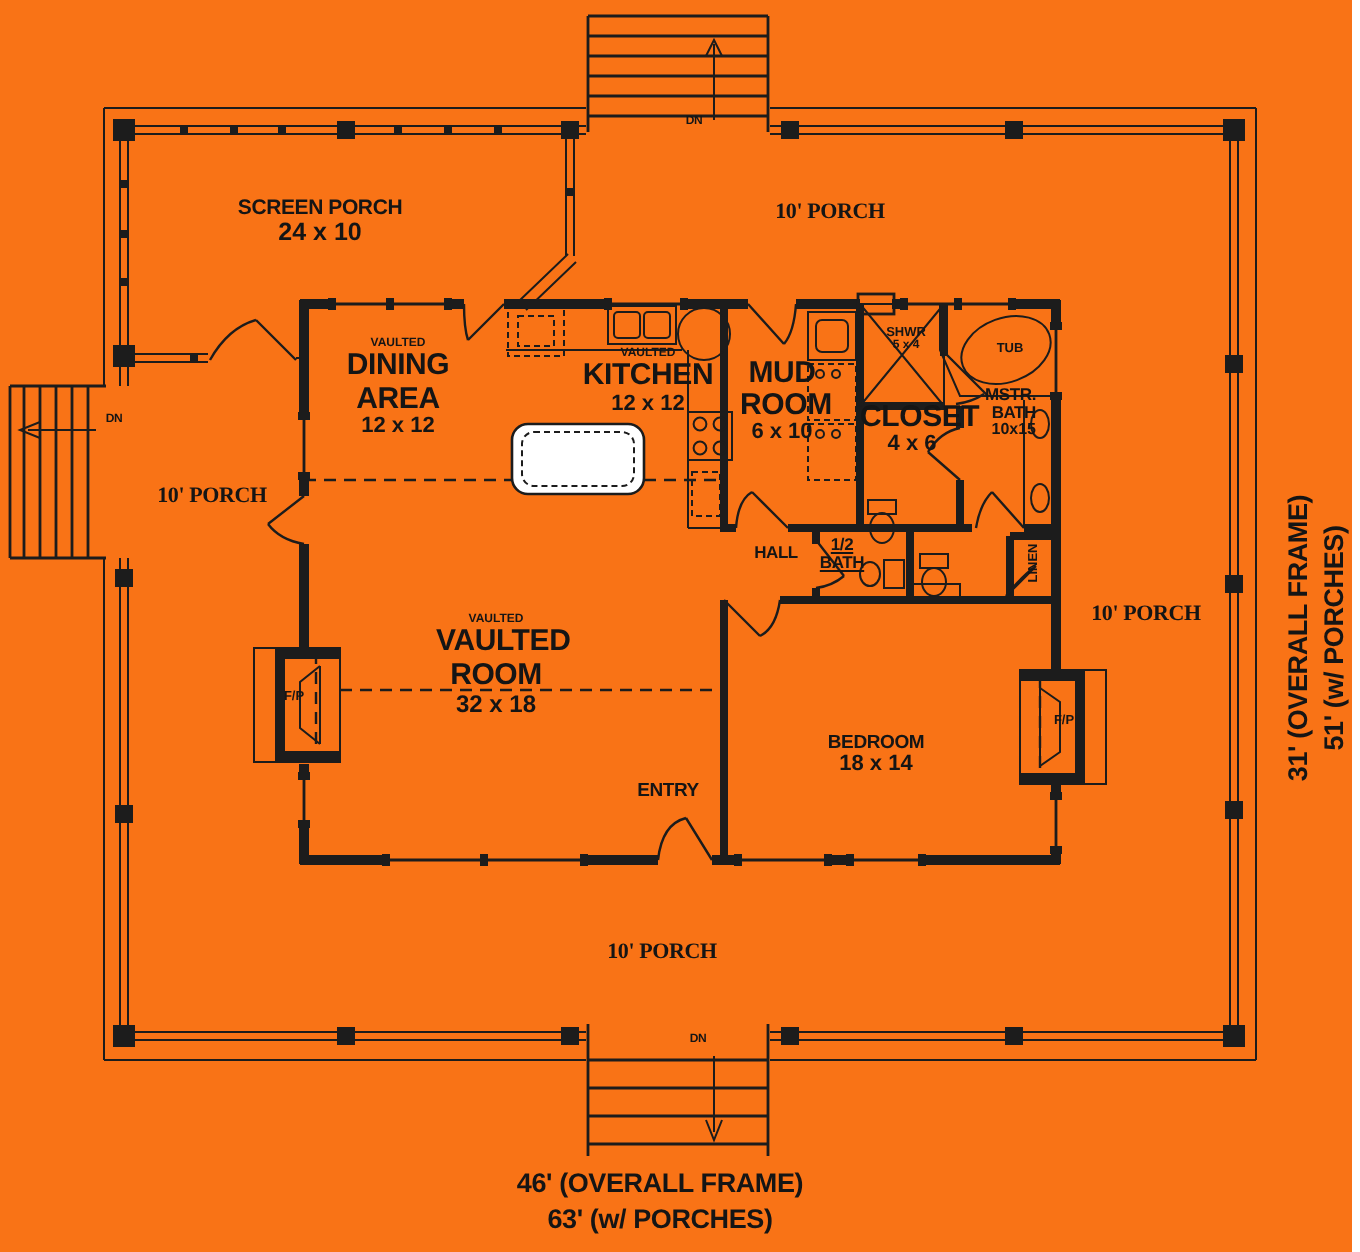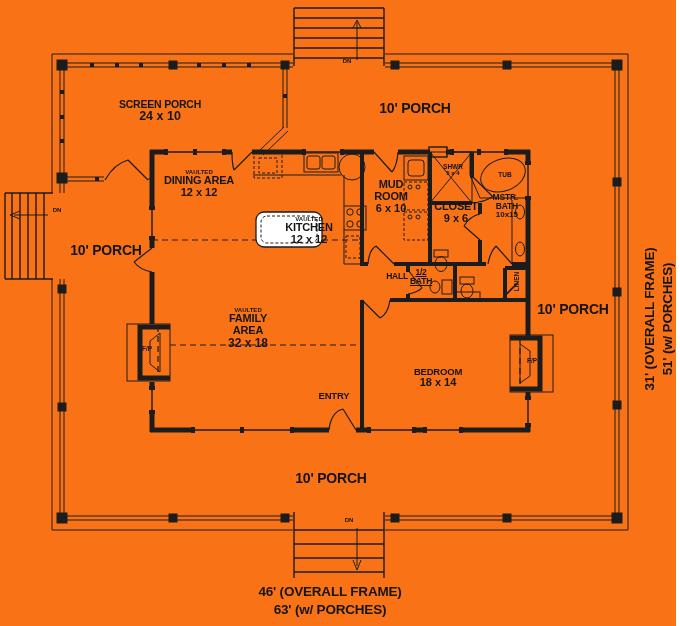--- a/index.html
+++ b/index.html
@@ -2,25 +2,25 @@
 <html><head>
 <meta charset="utf-8">
 <style>
   html,body{margin:0;padding:0;background:#fff;}
   .plan{position:relative;width:676px;height:626px;background:#f97316;overflow:hidden;
         font-family:"Liberation Sans",sans-serif;color:#151515;}
   .plan svg{position:absolute;left:0;top:0;}
   .lbl{position:absolute;transform:translateX(-50%);text-align:center;line-height:1.08;
        font-weight:bold;color:#151515;white-space:normal;}
   .lbl .pre{display:block;font-size:6px;letter-spacing:0px;}
-  .lbl .nm{display:block;font-size:11px;letter-spacing:-0.2px;}
+  .lbl .nm{display:block;font-size:15px;letter-spacing:-0.2px;}
   .lbl .sz{display:block;font-size:11px;}
   .lbl-screen .nm{font-size:10.5px;}
   .lbl-screen .sz{font-size:12.5px;}
-  .lbl-porch .nm{font-size:14px;}
+  .lbl-porch .nm{font-size:11px;font-family:Liberation Serif, serif;}
   .lbl-bed .nm{font-size:9.5px;}
   .lbl-entry .nm{font-size:9.5px;}
   .lbl-tiny .nm{font-size:6.5px;letter-spacing:0;}
   .lbl-tiny .sz{font-size:6px;}
   .lbl-small .nm{font-size:8.5px;}
   .lbl-mbath .nm{font-size:8.5px;}
   .lbl-mbath .sz{font-size:8px;}
   .lbl-dn .nm{font-size:6px;}
   .lbl-fam .sz{font-size:12px;}
   .rot{transform:rotate(-90deg);transform-origin:center;}
@@ -274,21 +274,21 @@
 <div class="lbl lbl-porch" style="left:331px;top:471px;width:90px;">
   <span class="nm">10' PORCH</span>
 </div>
 
 <div class="lbl" style="left:199px;top:169px;width:86px;">
   <span class="pre">VAULTED</span>
   <span class="nm">DINING AREA</span>
   <span class="sz">12 x 12</span>
 </div>
 
-<div class="lbl" style="left:309px;top:174px;width:70px;margin-top:42px;">
+<div class="lbl" style="left:324px;top:174px;width:70px;">
   <span class="pre">VAULTED</span>
   <span class="nm">KITCHEN</span>
   <span class="sz">12 x 12</span>
 </div>
 
 <div class="lbl" style="left:391px;top:179px;width:42px;">
   <span class="nm">MUD ROOM</span>
   <span class="sz">6 x 10</span>
 </div>
 
@@ -296,43 +296,43 @@
   <span class="nm">SHWR</span>
   <span class="sz">5 x 4</span>
 </div>
 
 <div class="lbl lbl-tiny" style="left:505px;top:171px;width:30px;">
   <span class="nm">TUB</span>
 </div>
 
 <div class="lbl" style="left:456px;top:201px;width:52px;">
   <span class="nm">CLOSET</span>
-  <span class="sz">9 x 6</span>
+  <span class="sz">4 x 6</span>
 </div>
 
 <div class="lbl lbl-mbath" style="left:496px;top:193px;width:44px;text-align:right;">
   <span class="nm">MSTR. BATH</span>
   <span class="sz">10x15</span>
 </div>
 
-<div class="lbl lbl-small" style="left:388px;top:272px;width:40px;text-align:right;">
+<div class="lbl lbl-small" style="left:388px;top:272px;width:40px;">
   <span class="nm">HALL</span>
 </div>
 
 <div class="lbl lbl-small" style="left:421px;top:268px;width:34px;text-decoration:underline;">
   <span class="nm">1/2 BATH</span>
 </div>
 
 <div class="lbl lbl-tiny rot" style="left:517px;top:278px;width:30px;transform:translateX(-50%) rotate(-90deg);">
   <span class="nm">LINEN</span>
 </div>
 
 <div class="lbl lbl-fam" style="left:248px;top:307px;width:60px;">
   <span class="pre">VAULTED</span>
-  <span class="nm">FAMILY AREA</span>
+  <span class="nm">VAULTED ROOM</span>
   <span class="sz">32 x 18</span>
 </div>
 
 <div class="lbl lbl-bed" style="left:438px;top:367px;width:70px;">
   <span class="nm">BEDROOM</span>
   <span class="sz">18 x 14</span>
 </div>
 
 <div class="lbl lbl-entry" style="left:334px;top:391px;width:60px;text-align:center;">
   <span class="nm">ENTRY</span>

